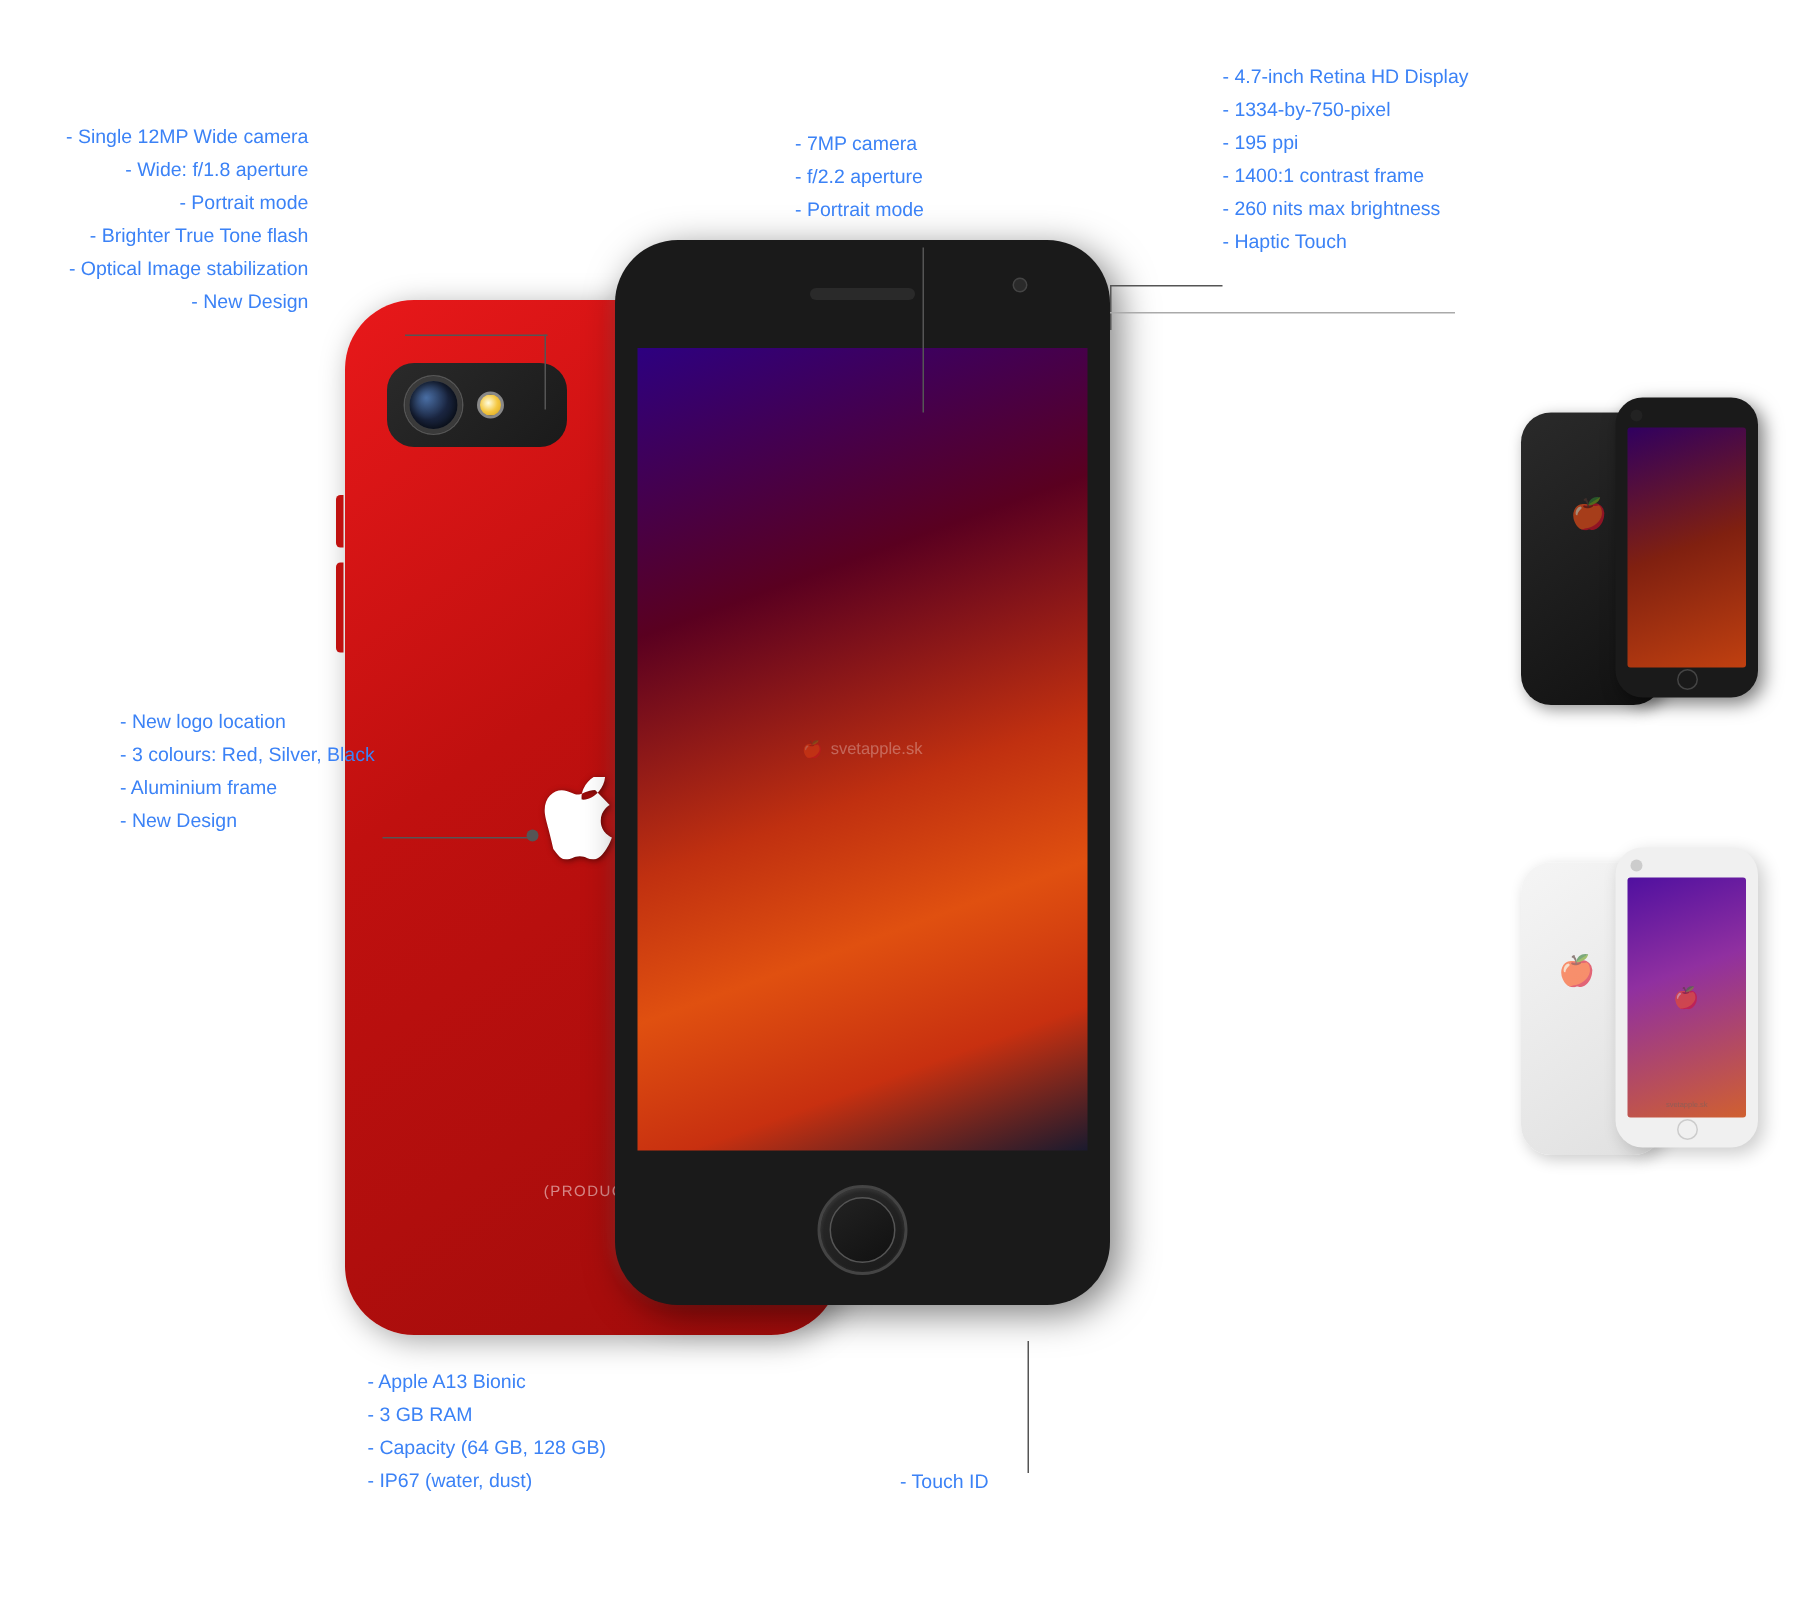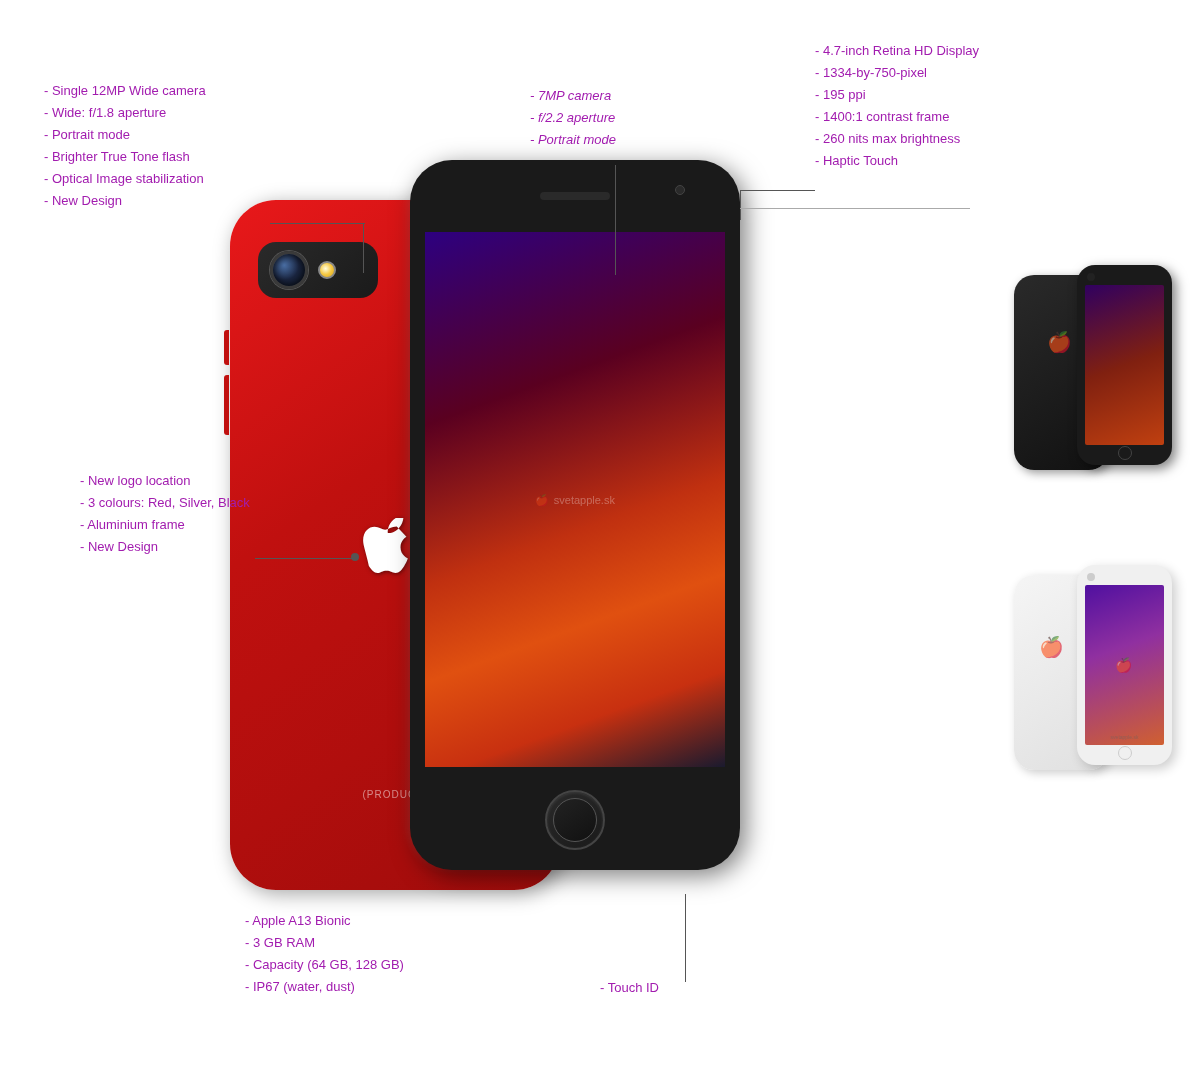--- a/index.html
+++ b/index.html
@@ -11,21 +11,21 @@
       font-size: 13px;
       color: #333;
       position: relative;
       overflow: hidden;
     }
 
     .annotation {
       position: absolute;
       line-height: 1.6;
       font-size: 13px;
-      color: #a21caf;
+      color: #3b82f6;
     }
 
     
     .phone-container {
       position: absolute;
       left: 230px;
       top: 160px;
       width: 560px;
       height: 820px;
     }
@@ -357,35 +357,35 @@
         </div>
       </div>
 
       <div class="home-button">
         <div class="home-button-inner"></div>
       </div>
     </div>
   </div>
 </div>
 
-<div class="annotation" style="left:44px; top:80px;">
+<div class="annotation" style="left:44px; top:80px;text-align:right;">
   <div style="line-height:1.7;">
     <div>- Single 12MP Wide camera</div>
     <div>- Wide: f/1.8 aperture</div>
     <div>- Portrait mode</div>
     <div>- Brighter True Tone flash</div>
     <div>- Optical Image stabilization</div>
     <div>- New Design</div>
   </div>
 </div>
 
 <div style="position:absolute; top:223px; left:270px; width:95px; height:1px; background:#555;"></div>
 <div style="position:absolute; top:223px; left:363px; width:1px; height:50px; background:#555;"></div>
 
-<div class="annotation" style="left:530px; top:85px;font-style:italic;">
+<div class="annotation" style="left:530px; top:85px;">
   <div style="line-height:1.7;">
     <div>- 7MP camera</div>
     <div>- f/2.2 aperture</div>
     <div>- Portrait mode</div>
   </div>
 </div>
 
 <div style="position:absolute; top:165px; left:615px; width:1px; height:110px; background:#555;"></div>
 
 <div class="annotation" style="left:815px; top:40px;">

